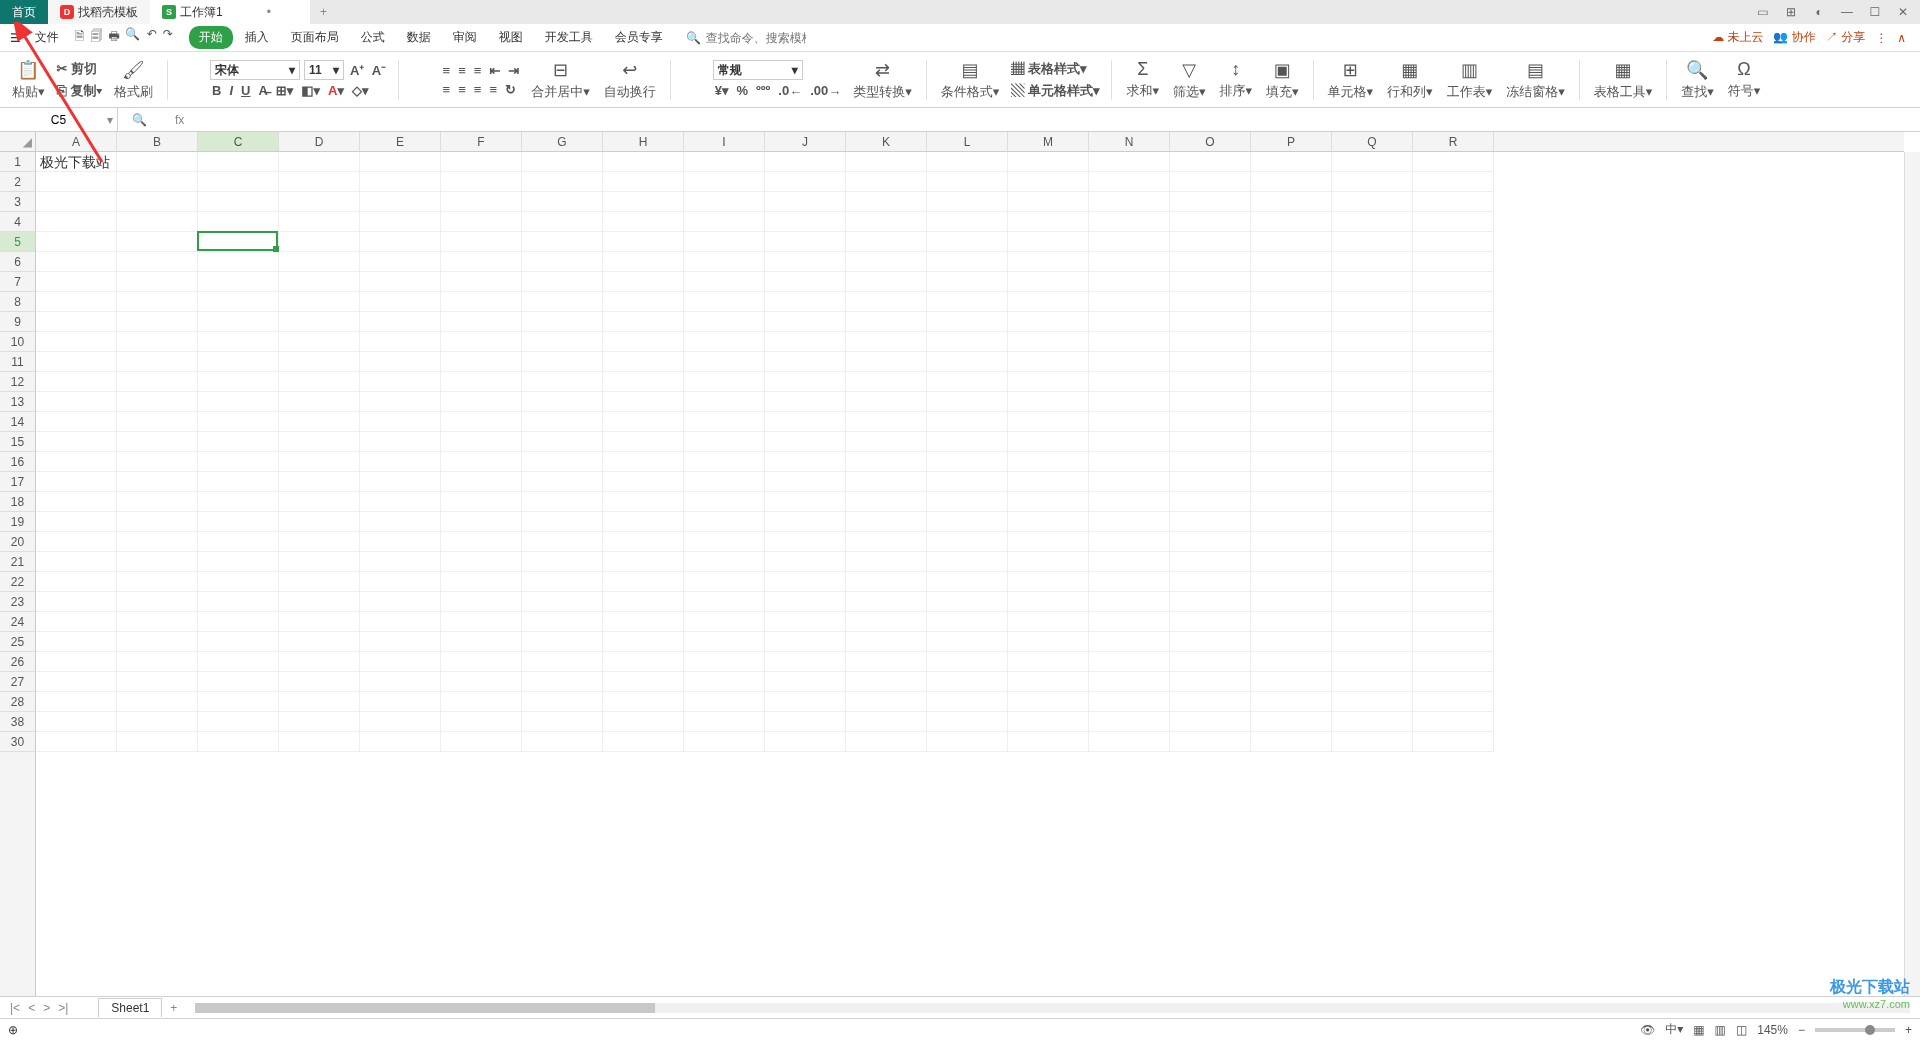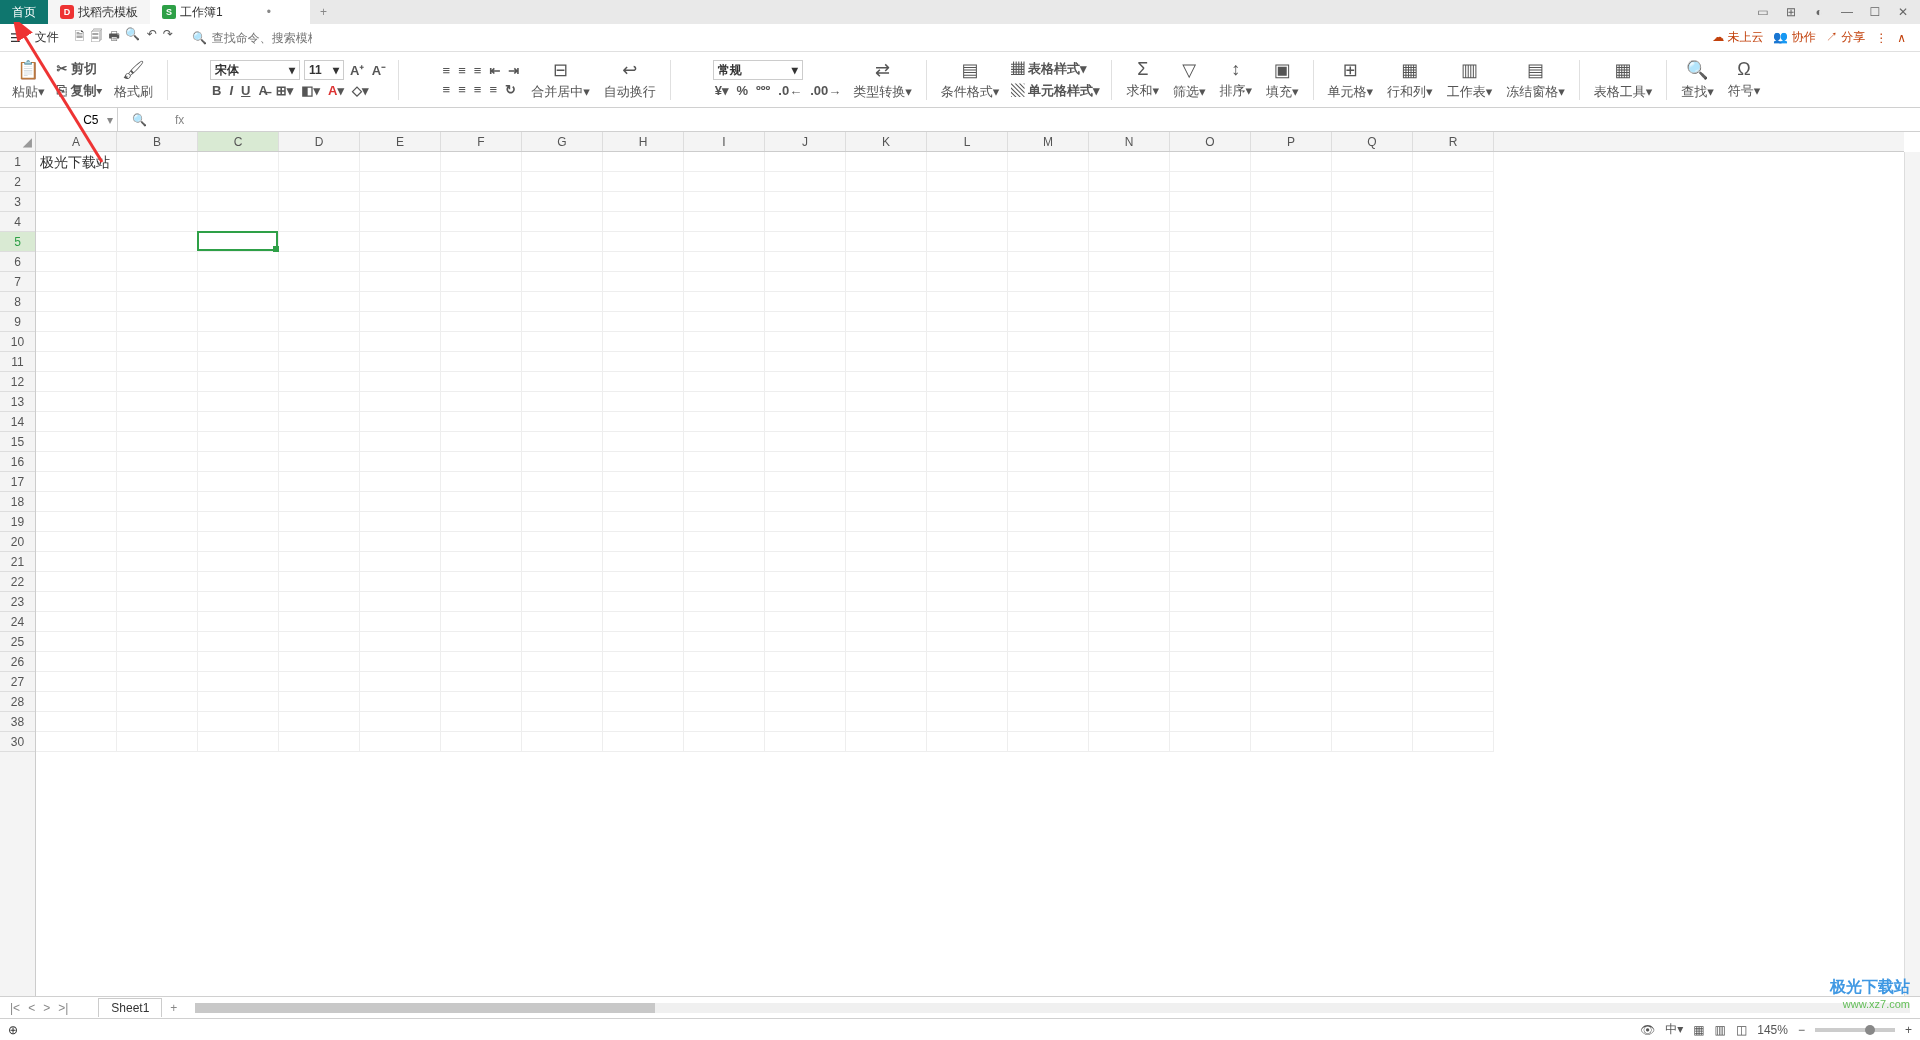--- a/index.html
+++ b/index.html
@@ -40,21 +40,21 @@
 .rbtn { cursor: pointer; color: #555; padding: 1px 2px; font-size: 13px; }
 .combo { border: 1px solid #ccc; height: 20px; display: flex; align-items: center; padding: 0 4px; font-size: 12px; background: #fff; }
 .combo.font { width: 90px; }
 .combo.size { width: 40px; }
 .combo.fmt { width: 90px; }
 .sep { width: 1px; height: 40px; background: #e0e0e0; margin: 0 4px; }
 
 
 .fxbar { height: 24px; display: flex; align-items: center; border-bottom: 1px solid #d0d0d0; }
 .namebox { width: 118px; border-right: 1px solid #d0d0d0; display: flex; align-items: center; justify-content: center; height: 100%; position: relative; }
-.namebox input { border: none; outline: none; text-align: right; width: 80px; font-size: 12px; }
+.namebox input { border: none; outline: none; text-align: center; width: 80px; font-size: 12px; }
 .namebox .dd { position: absolute; right: 4px; color: #888; cursor: pointer; }
 .fxlabel { padding: 0 14px; color: #888; cursor: pointer; }
 .fxinput { flex: 1; border: none; outline: none; height: 100%; padding: 0 4px; }
 
 
 .grid-wrap { position: relative; height: calc(1040px - 24px - 28px - 56px - 24px - 22px - 22px); }
 .corner { position: absolute; left: 0; top: 0; width: 36px; height: 20px; background: #f4f4f4; border-right: 1px solid #ccc; border-bottom: 1px solid #ccc; display:flex; align-items:center; justify-content:flex-end; padding-right:3px; color:#999;}
 .col-headers { position: absolute; left: 36px; top: 0; right: 16px; height: 20px; display: flex; background: #f4f4f4; border-bottom: 1px solid #ccc; }
 .colh { width: 81px; border-right: 1px solid #ddd; text-align: center; line-height: 20px; color: #555; cursor: pointer; }
 .colh.sel { background: #d9ead3; }
@@ -124,20 +124,31 @@
 <div class="menubar">
   <span class="hamburger">☰</span>
   <span class="menu-file">文件</span>
   <div class="qat">
     <span>🗎</span>
     <span>🗐</span>
     <span>🖶</span>
     <span>🔍</span>
     <span>↶</span>
     <span>↷</span>
+  </div>
+  <div class="menu-tabs">
+    <span class="menu-tab active">开始</span>
+    <span class="menu-tab">插入</span>
+    <span class="menu-tab">页面布局</span>
+    <span class="menu-tab">公式</span>
+    <span class="menu-tab">数据</span>
+    <span class="menu-tab">审阅</span>
+    <span class="menu-tab">视图</span>
+    <span class="menu-tab">开发工具</span>
+    <span class="menu-tab">会员专享</span>
   </div>
   <div class="menu-search">
     <span>🔍</span>
     <input placeholder="查找命令、搜索模板" style="">
   </div>
   <div class="menu-right">
     <span>☁ <span>未上云</span></span>
     <span>👥 <span>协作</span></span>
     <span>↗ <span>分享</span></span>
     <span>⋮</span>

